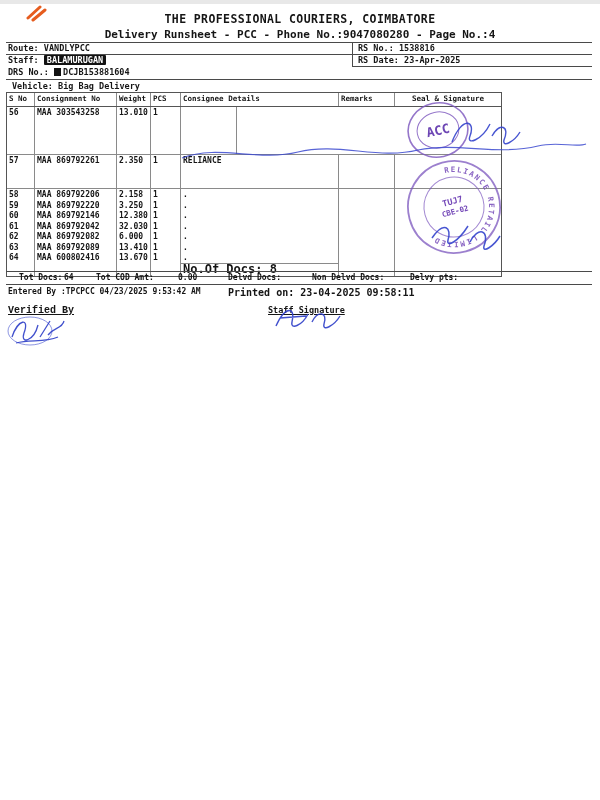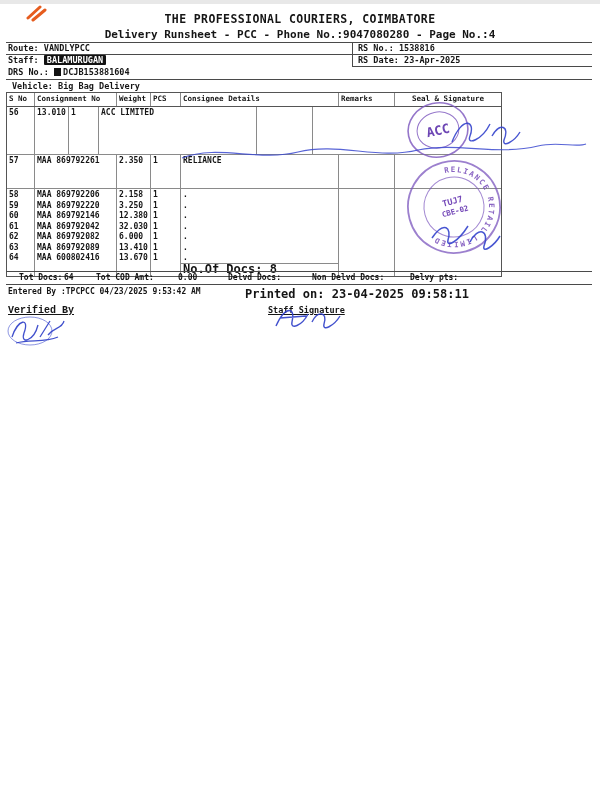--- a/index.html
+++ b/index.html
@@ -39,21 +39,21 @@
   .row-56{height:47px;border-bottom:1px solid #8a8a8a;}
   .row-57{height:33px;border-bottom:1px solid #8a8a8a;}
   .row-sm{height:10.5px;}
   .row-docs{height:13px;}
   .row-docs .c-cons{border-top:1px solid #8a8a8a;font-size:12px;}
 
   
   .totals{top:269px;left:6px;width:586px;height:11px;font-size:8px;}
   .totals .t{position:absolute;white-space:nowrap;}
   .entered{top:283px;left:8px;font-size:8px;white-space:nowrap;}
-  .printed{top:283px;left:245px;font-size:12px;white-space:nowrap;}
+  .printed{top:283px;left:228px;font-size:10px;white-space:nowrap;}
   .verified{top:301px;left:8px;font-size:10px;text-decoration:underline;font-family:Liberation Mono, monospace;}
   .staffsig{top:301px;left:268px;font-size:8.5px;text-decoration:underline;}
 
   .overlay{pointer-events:none;}
   svg{display:block;}
 </style>
 </head>
 <body>
 
 <div class="page">
@@ -105,23 +105,23 @@
       <div class="cell c-con">Consignment No</div>
       <div class="cell c-wt">Weight</div>
       <div class="cell c-pcs">PCS</div>
       <div class="cell c-cons">Consignee Details</div>
       <div class="cell c-rem">Remarks</div>
       <div class="cell last c-seal-hd">Seal &amp; Signature</div>
     </div>
 
     <div class="trow row-56">
       <div class="cell c-sno">56</div>
+      <div class="cell c-con">MAA 303543258</div>
       <div class="cell c-wt">13.010</div>
       <div class="cell c-pcs">1</div>
-      <div class="cell c-cons">ACC LIMITED</div>
       <div class="cell c-rem"></div>
       <div class="cell last"></div>
     </div>
 
     <div class="trow row-57">
       <div class="cell c-sno">57</div>
       <div class="cell c-con">MAA 869792261</div>
       <div class="cell c-wt">2.350</div>
       <div class="cell c-pcs">1</div>
       <div class="cell c-cons">RELIANCE</div>

